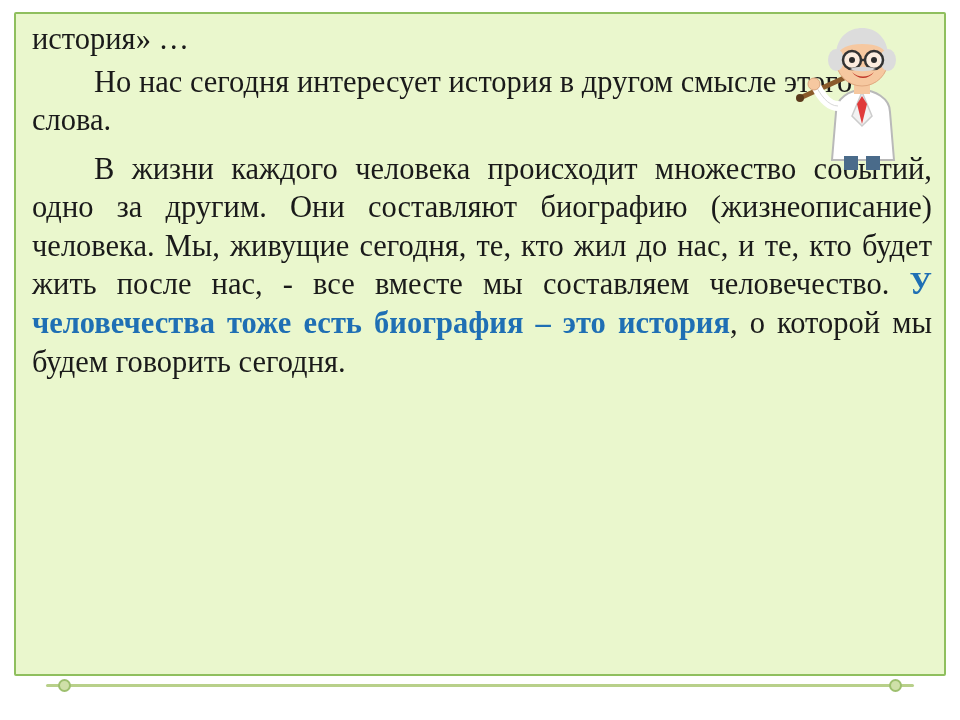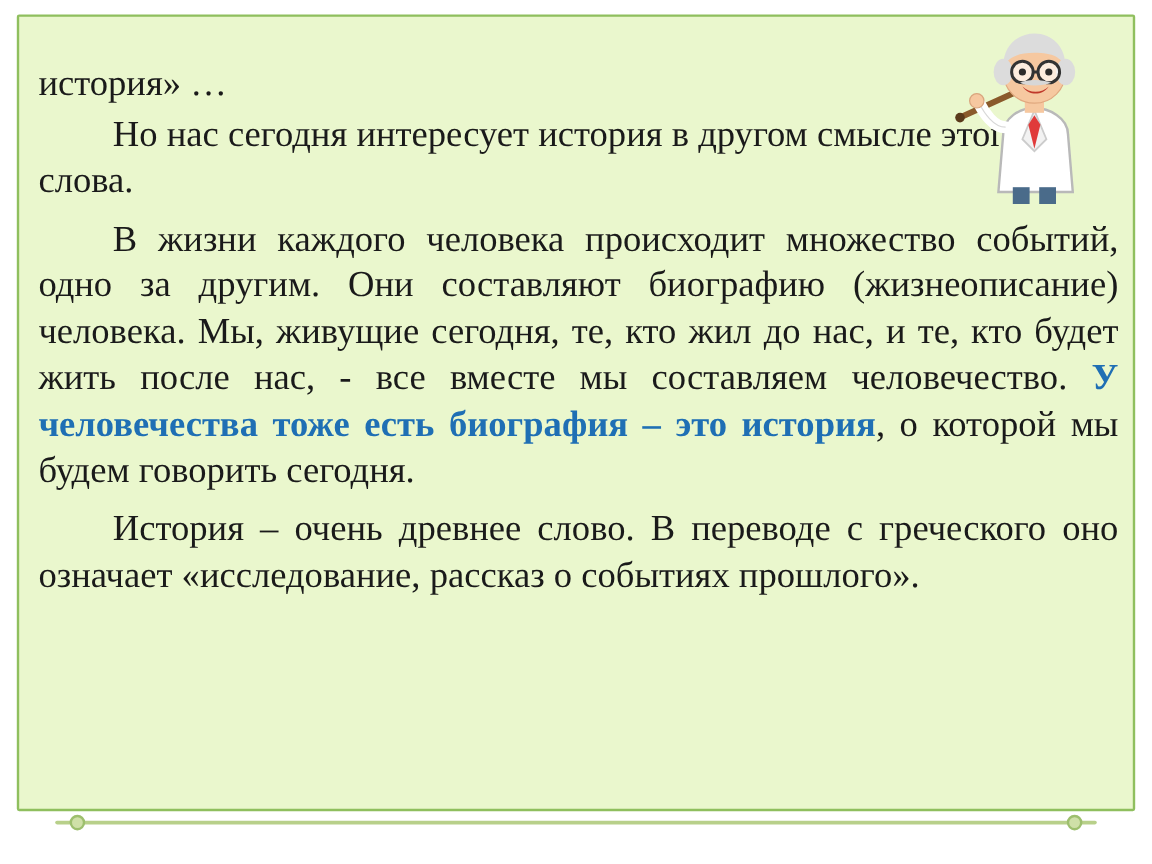--- a/index.html
+++ b/index.html
@@ -33,21 +33,20 @@
     overflow: hidden;
   }
   .text-body {
     position: absolute;
     left: 16px;
     top: 6px;
     width: 900px;
     color: #1a1a1a;
     font-size: 30.5px;
     line-height: 1.265;
-    margin-top: 30px;
   }
   .para {
     margin: 0 0 2px 0;
     text-align: justify;
     text-justify: inter-word;
     hyphens: none;
   }
   .para.first {
     text-align: left;
   }
@@ -124,23 +123,20 @@
       </p>
 
       <div class="spacer-sm"></div>
 
       <p class="para indent">
         <span>В жизни каждого человека происходит множество событий, одно за другим. Они составляют биографию (жизнеописание) человека. Мы, живущие сегодня, те, кто жил до нас, и те, кто будет жить после нас, - все вместе мы составляем </span><span class="b">человечество</span><span>. </span><span class="blue-bold">У человечества тоже есть биография – это история</span><span>, о которой мы будем говорить сегодня.</span>
       </p>
 
       <div class="spacer-sm"></div>
 
-      <p class="para indent">
-        <span class="b">История</span><span> – очень древнее слово. В переводе с греческого оно означает «</span><span class="b">исследование, рассказ о событиях прошлого</span><span>».</span>
-      </p>
 
     </div>
 
     <svg class="teacher-figure" viewBox="0 0 136 152" aria-hidden="true">
 
       <line x1="8" y1="78" x2="52" y2="58" stroke="#8a5a2b" stroke-width="5" stroke-linecap="round"></line>
       <circle cx="8" cy="78" r="4" fill="#5a3a1b"></circle>
 
       <path d="M44 92 C44 78, 58 70, 70 70 C82 70, 98 78, 98 92 L102 140 L40 140 Z" fill="#ffffff" stroke="#b9b9b9" stroke-width="2"></path>
 

